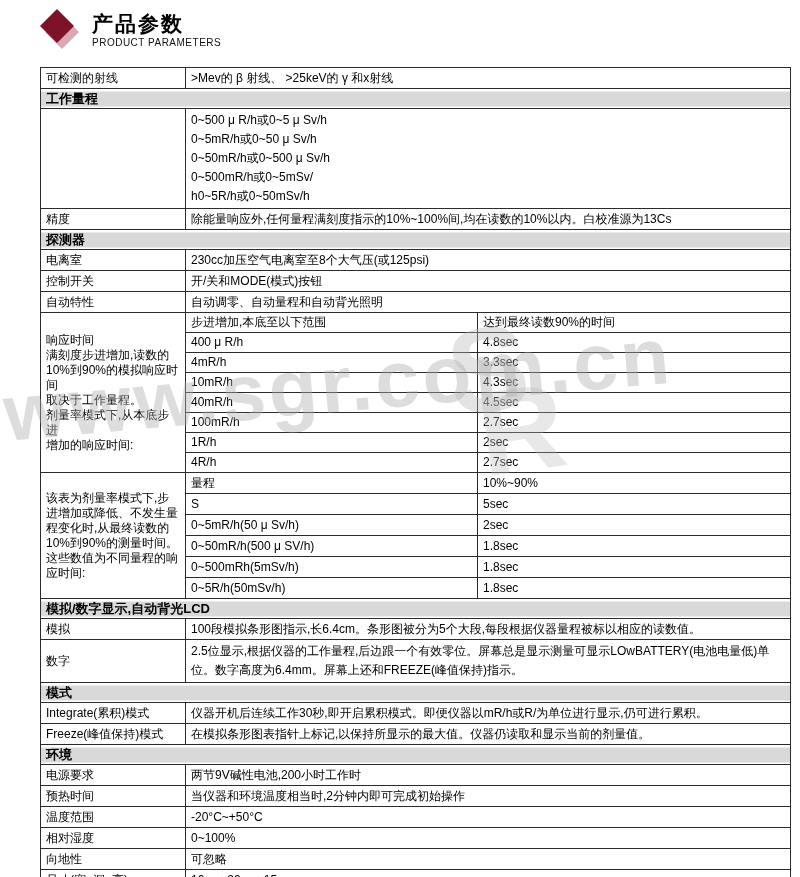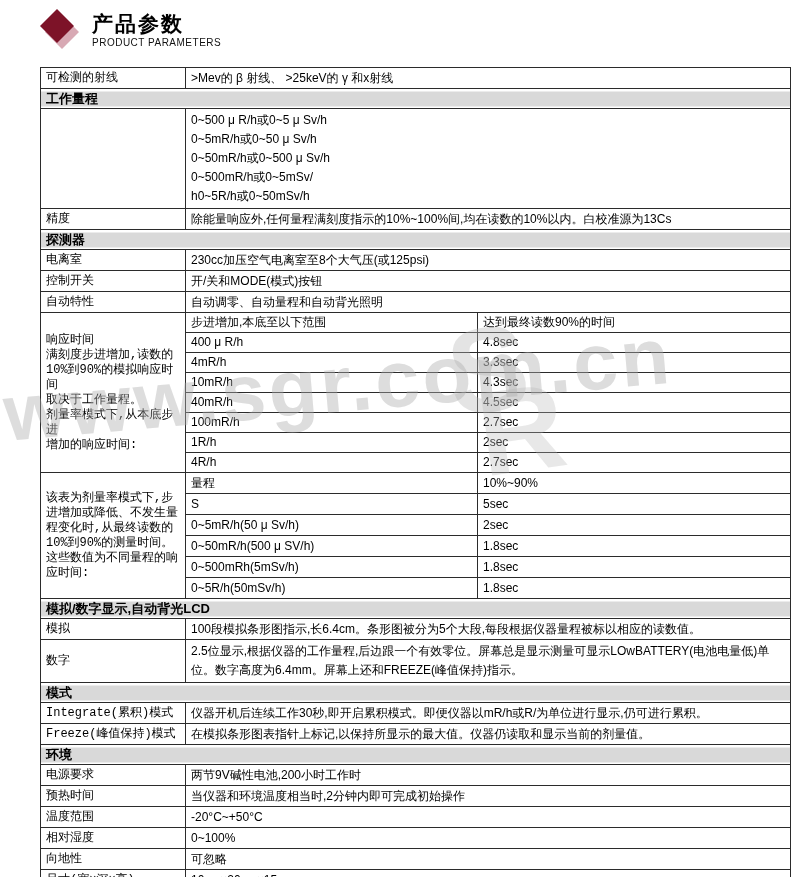--- a/index.html
+++ b/index.html
@@ -15,21 +15,21 @@
     background:#7d1328;transform:rotate(45deg);}
   .titles{padding-top:2px;}
   .title{font-size:21px;font-weight:bold;letter-spacing:2px;line-height:24px;}
   .subtitle{font-size:10px;letter-spacing:0.5px;line-height:14px;color:#111;}
 
   
   table.spec{position:absolute;left:40px;top:67px;width:750px;border-collapse:collapse;
     table-layout:fixed;font-size:12px;z-index:1;}
   table.spec td{border:1px solid #2b2b2b;padding:2px 5px;vertical-align:middle;
     line-height:15px;overflow:hidden;}
-  td.label{width:145px;font-family:Liberation Mono, monospace;}
+  td.label{width:145px;}
   td.sec{font-weight:bold;font-size:13px;padding:3px 5px;
     background:linear-gradient(#fff 0,#fff 2px,#d9d9d9 2px,#d9d9d9 calc(100% - 2px),#fff calc(100% - 2px),#fff 100%);}
   td.top{vertical-align:top;padding-top:3px;}
   td.pre{white-space:pre-line;margin-top:24px;}
   td.ctr{}
   tr.h20 td{height:16px;}
   tr.h17 td{height:14px;}
   .range-lines div{line-height:19px;}
 
   

